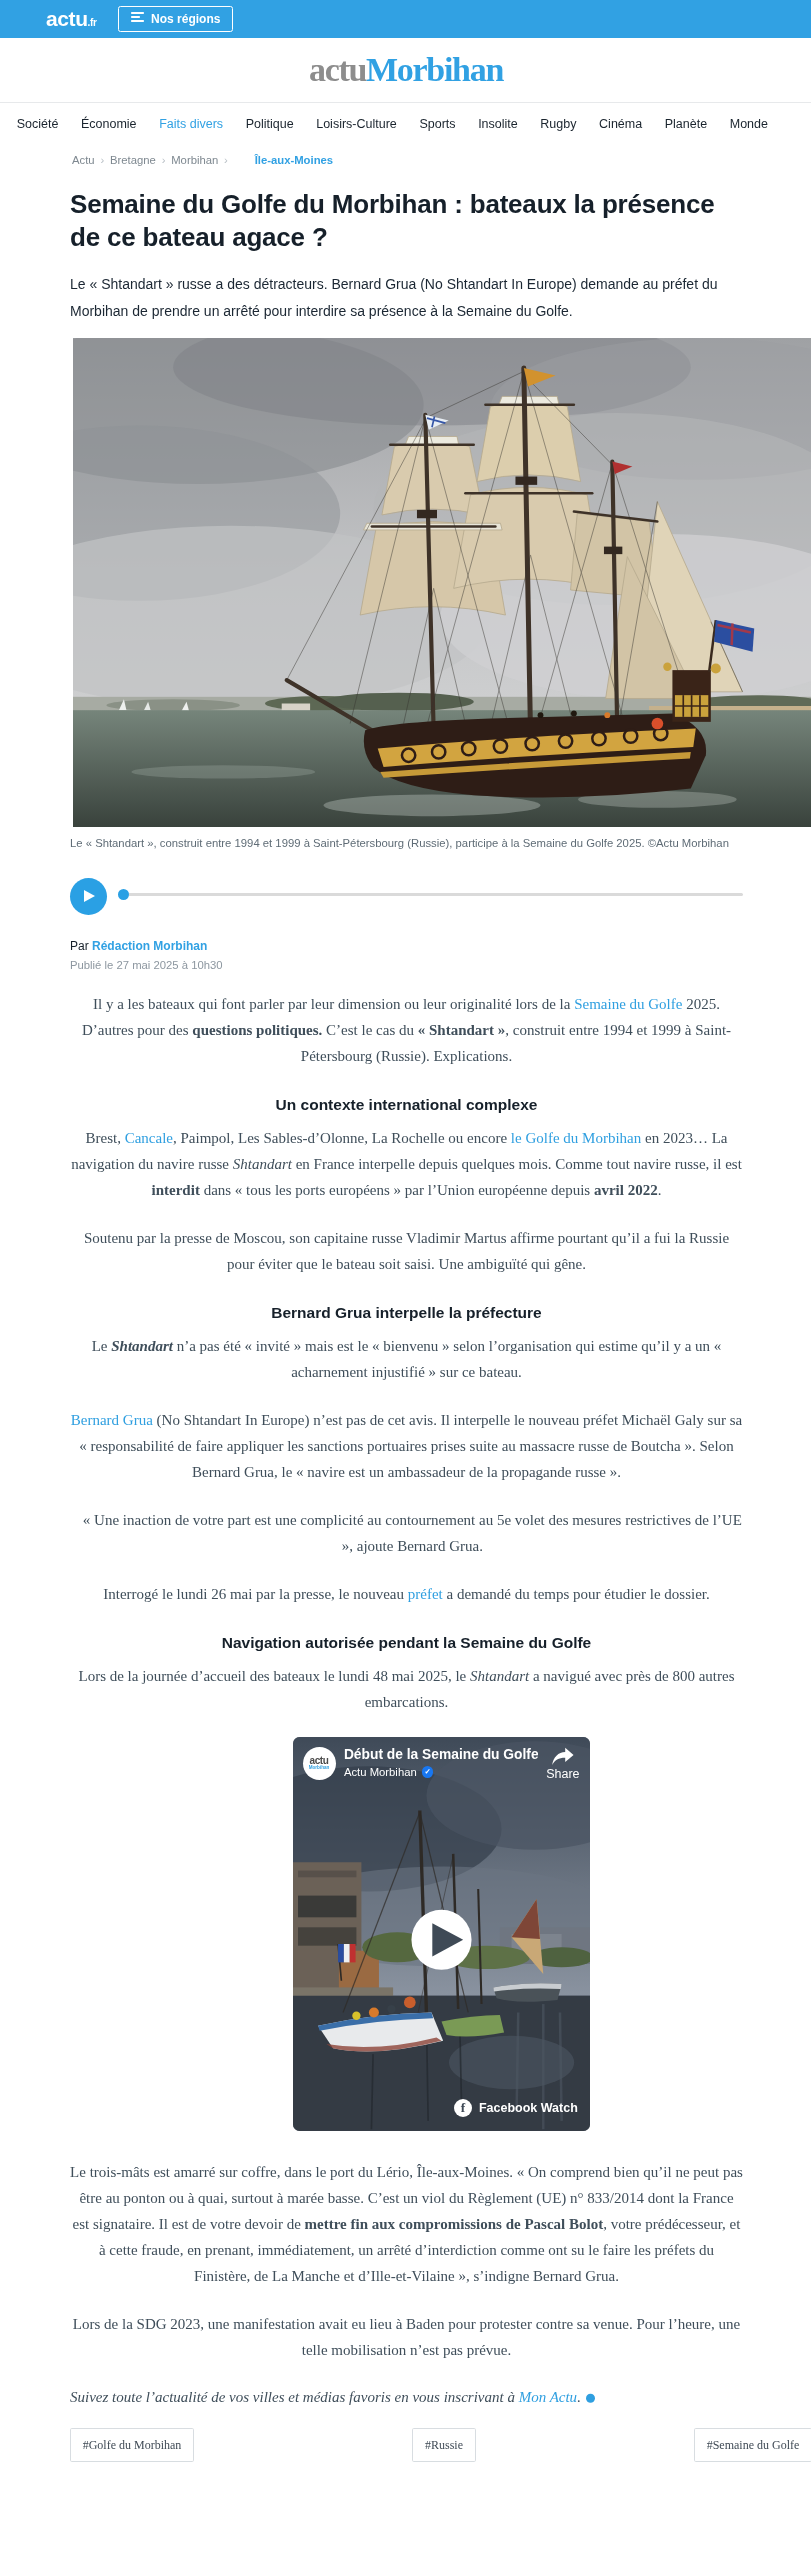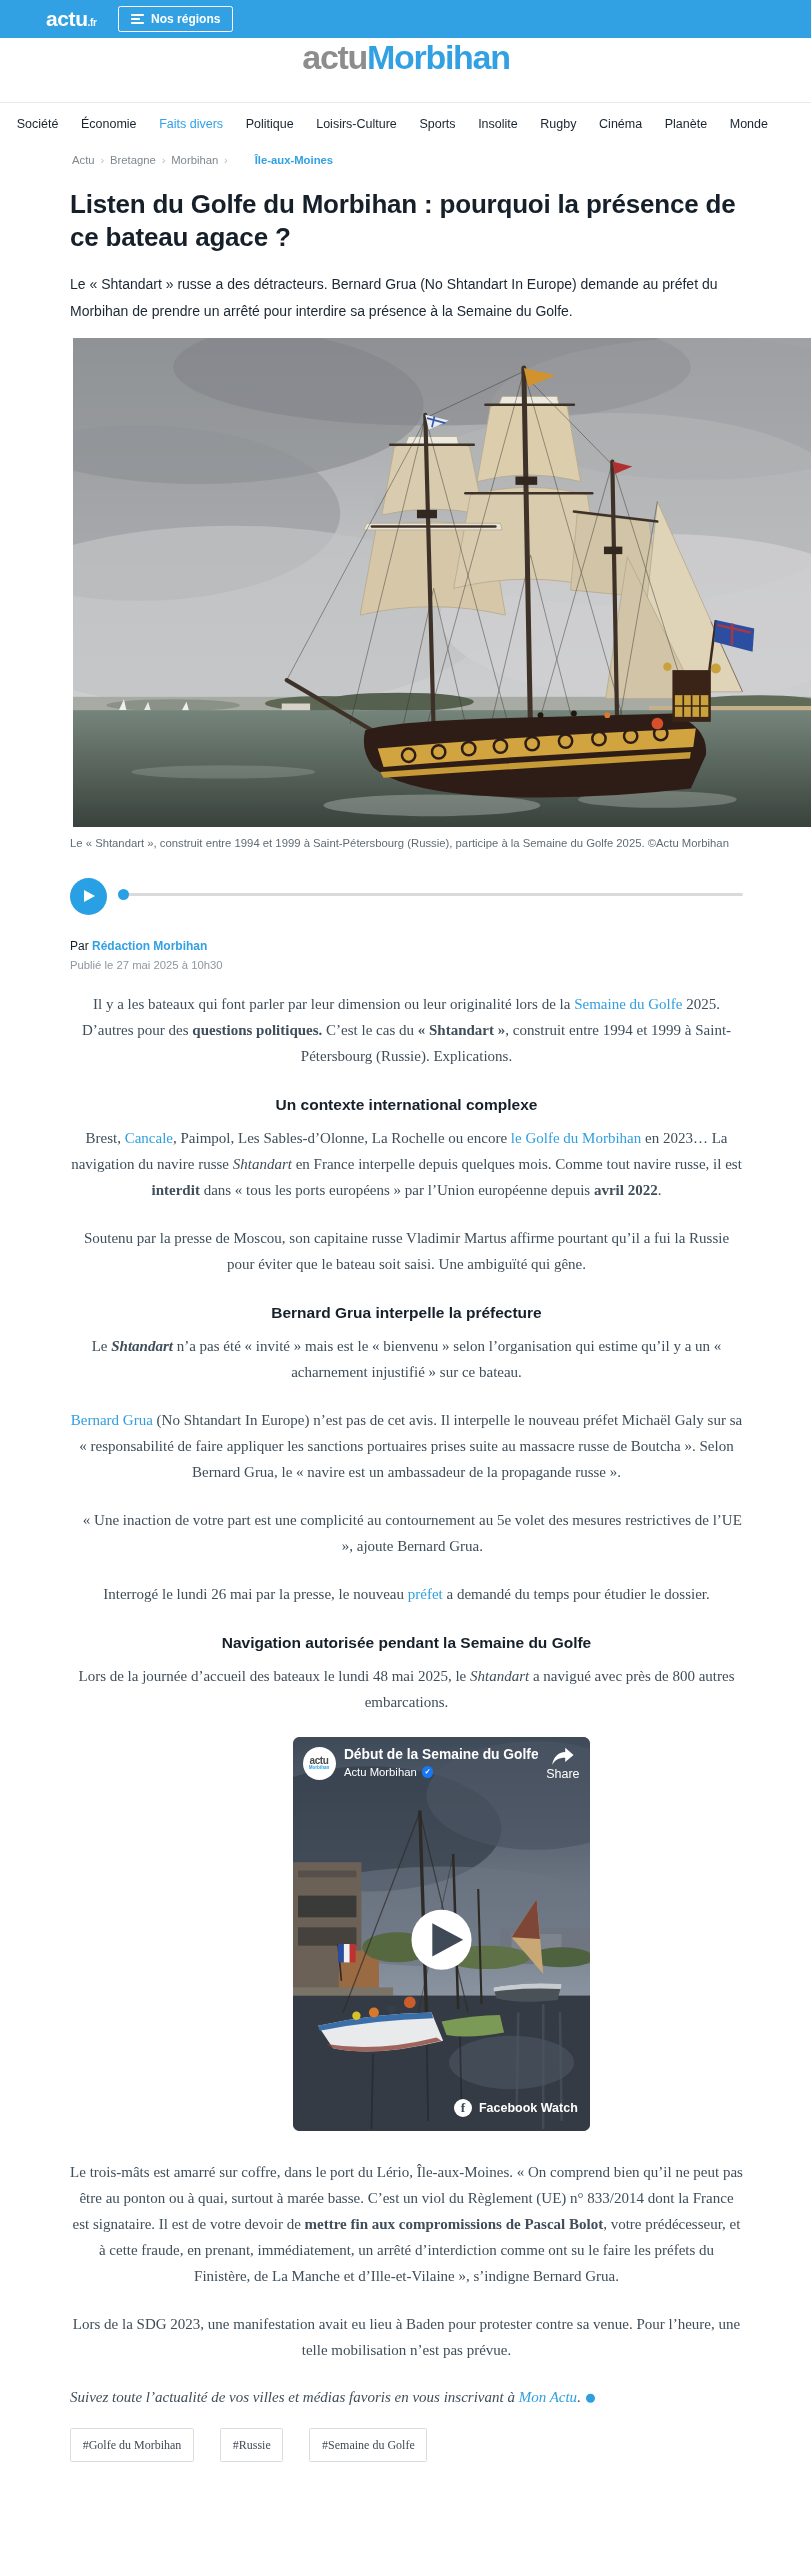--- a/index.html
+++ b/index.html
@@ -4,26 +4,26 @@
 <title>actu Morbihan</title>
 <style>
   html,body{margin:0;padding:0;background:#fff;}
   .page{position:relative;width:812px;height:2512px;overflow:hidden;background:#fff;
         font-family:"Liberation Sans",sans-serif;color:#1a232c;}
   
   .topbar{height:38px;background:#31a1e3;display:flex;align-items:center;padding:0 0 0 46px;box-sizing:border-box;}
   .topbar-logo{color:#fff;font-weight:700;font-size:21px;letter-spacing:-0.4px;cursor:pointer;}
   .topbar-logo .fr{font-size:10px;font-weight:700;vertical-align:baseline;}
   .regions-btn{margin-left:22px;background:transparent;border:1.3px solid #fff;border-radius:2.5px;
-        color:#fff;font-family:inherit;font-weight:700;font-size:12px;padding:5px 11.7px;display:flex;align-items:center;gap:7.5px;cursor:pointer;}
+        color:#fff;font-family:inherit;font-weight:700;font-size:12px;padding:5px 11.7px;display:flex;align-items:flex-start;gap:7.5px;cursor:pointer;}
   .burger{display:inline-flex;flex-direction:column;gap:2.5px;}
   .burger i{display:block;width:12.5px;height:1.7px;background:#fff;border-radius:0.8px;}
   .burger i:nth-child(2){width:9.2px;}
   
-  .masthead{height:64px;display:flex;align-items:flex-start;justify-content:center;border-bottom:0.8px solid #e7e9eb;}
+  .masthead{height:64px;display:flex;align-items:center;justify-content:center;border-bottom:0.8px solid #e7e9eb;font-family:Liberation Serif, serif;}
   .masthead-logo{font-size:34px;font-weight:700;letter-spacing:-1.3px;text-decoration:none;cursor:pointer;}
   .masthead-logo .g{color:#8d8d8d;}
   .masthead-logo .b{color:#31a1e3;}
   
   .primary-nav{padding:13.4px 0 11px 16.7px;white-space:nowrap;}
   .nav-item{display:inline-block;margin-right:22.6px;font-size:12.5px;font-weight:500;color:#1a242e;text-decoration:none;cursor:pointer;}
   .nav-item.active{color:#31a1e3;}
   
   .breadcrumb{padding-left:72px;margin-top:11.7px;font-size:11.3px;color:#7e8890;}
   .crumb{color:#7e8890;text-decoration:none;cursor:pointer;}
@@ -76,21 +76,21 @@
   .video-channel{display:flex;align-items:center;gap:5px;color:#fff;font-size:11.3px;margin-top:2.5px;}
   .badge{width:11.7px;height:11.7px;border-radius:50%;background:#1877f2;color:#fff;font-size:7.5px;line-height:11.7px;text-align:center;font-weight:700;}
   .share{margin-left:auto;text-align:center;color:#fff;font-size:12.5px;cursor:pointer;flex:0 0 auto;}
   .share svg{display:block;margin:0 auto 1.7px;}
   .video-watermark{position:absolute;right:11.7px;bottom:13.4px;display:flex;align-items:center;gap:6.7px;color:#fff;font-weight:700;font-size:12.5px;}
   .fb-logo{width:18.4px;height:18.4px;border-radius:50%;background:#fff;color:#3f4a56;text-align:center;
            font:700 13.4px/18.4px "Liberation Serif",serif;}
   
   .outro{max-width:673px;margin:11.7px 0 0;font-family:"Liberation Serif",serif;font-size:15px;line-height:25px;color:#3f4e5a;font-style:italic;}
   .dot{display:inline-block;width:9.2px;height:9.2px;border-radius:50%;background:#2f9fe0;margin-left:5px;transform:translateY(0.8px);}
-  .tags{margin-top:18.4px;display:flex;gap:26px;}
+  .tags{margin-top:18.4px;display:flex;gap:26px;justify-content:space-between;}
   .tag{border:0.8px solid #d8dde1;border-radius:1.7px;padding:8.4px 11.7px;font-family:"Liberation Serif",serif;
        font-size:12px;color:#3f4a55;background:#fff;cursor:pointer;}
 </style>
 </head>
 <body>
 
 <div class="page">
 
   <header class="topbar">
     <div class="topbar-logo"><span>actu</span><span class="fr">.fr</span></div>
@@ -106,21 +106,21 @@
 
   <div class="masthead">
     <a class="masthead-logo"><span class="g">actu</span><span class="b">Morbihan</span></a>
   </div>
 
   <nav class="primary-nav" id="nav"><a class="nav-item">Société</a><a class="nav-item">Économie</a><a class="nav-item active">Faits divers</a><a class="nav-item">Politique</a><a class="nav-item">Loisirs-Culture</a><a class="nav-item">Sports</a><a class="nav-item">Insolite</a><a class="nav-item">Rugby</a><a class="nav-item">Cinéma</a><a class="nav-item">Planète</a><a class="nav-item">Monde</a></nav>
 
   <div class="breadcrumb" id="crumbs"><a class="crumb">Actu</a><span class="crumb-sep">›</span><a class="crumb">Bretagne</a><span class="crumb-sep">›</span><a class="crumb">Morbihan</a><span class="crumb-sep">›</span><a class="crumb current">Île-aux-Moines</a></div>
 
   <main class="article">
-    <h1>Listen du Golfe du Morbihan : pourquoi la présence de ce bateau agace ?</h1>
+    <h1>Semaine du Golfe du Morbihan : bateaux la présence de ce bateau agace ?</h1>
     <p class="lead">Le « Shtandart » russe a des détracteurs. Bernard Grua (No Shtandart In Europe) demande au préfet du Morbihan de prendre un arrêté pour interdire sa présence à la Semaine du Golfe.</p>
 
     <figure class="hero">
       <svg viewBox="0 0 884 586" width="738" height="489" preserveAspectRatio="none">
         <defs>
           <linearGradient id="sky" x1="0" y1="0" x2="0" y2="1">
             <stop offset="0" stop-color="#9fa1a4"></stop>
               <stop offset="0.5" stop-color="#c3c4c6"></stop>
               <stop offset="1" stop-color="#d8d9d9"></stop>
           </linearGradient>

